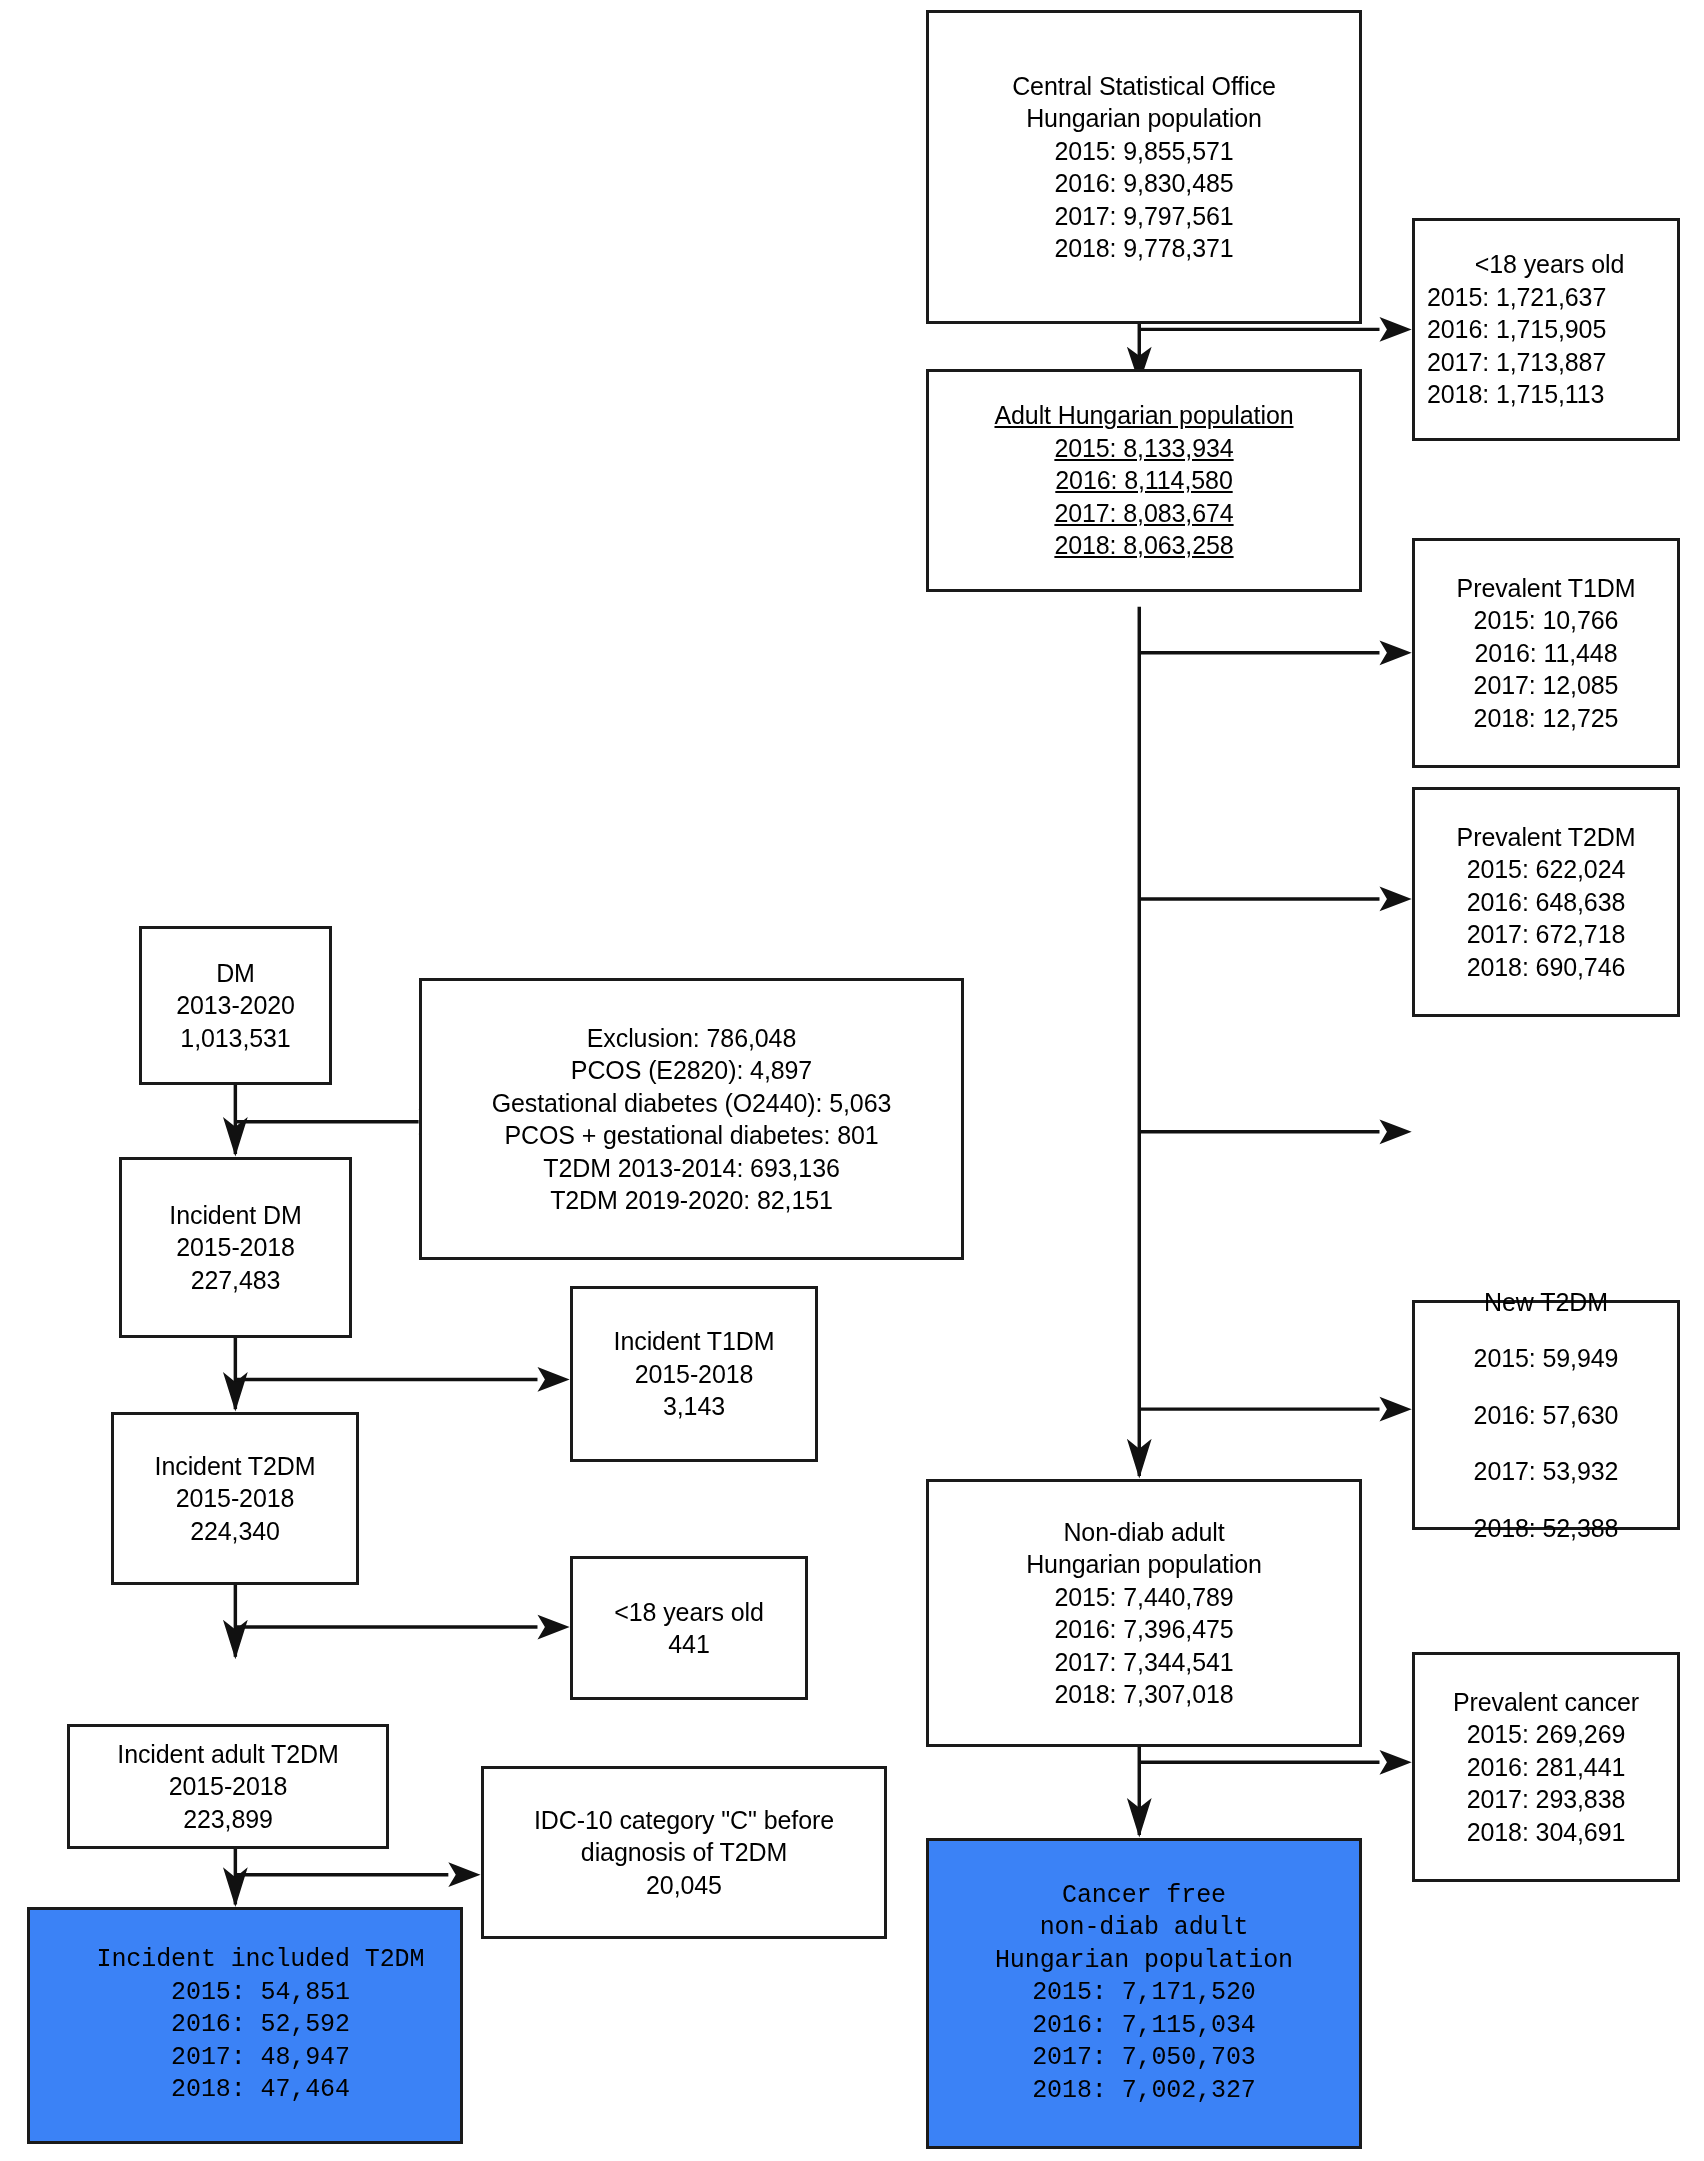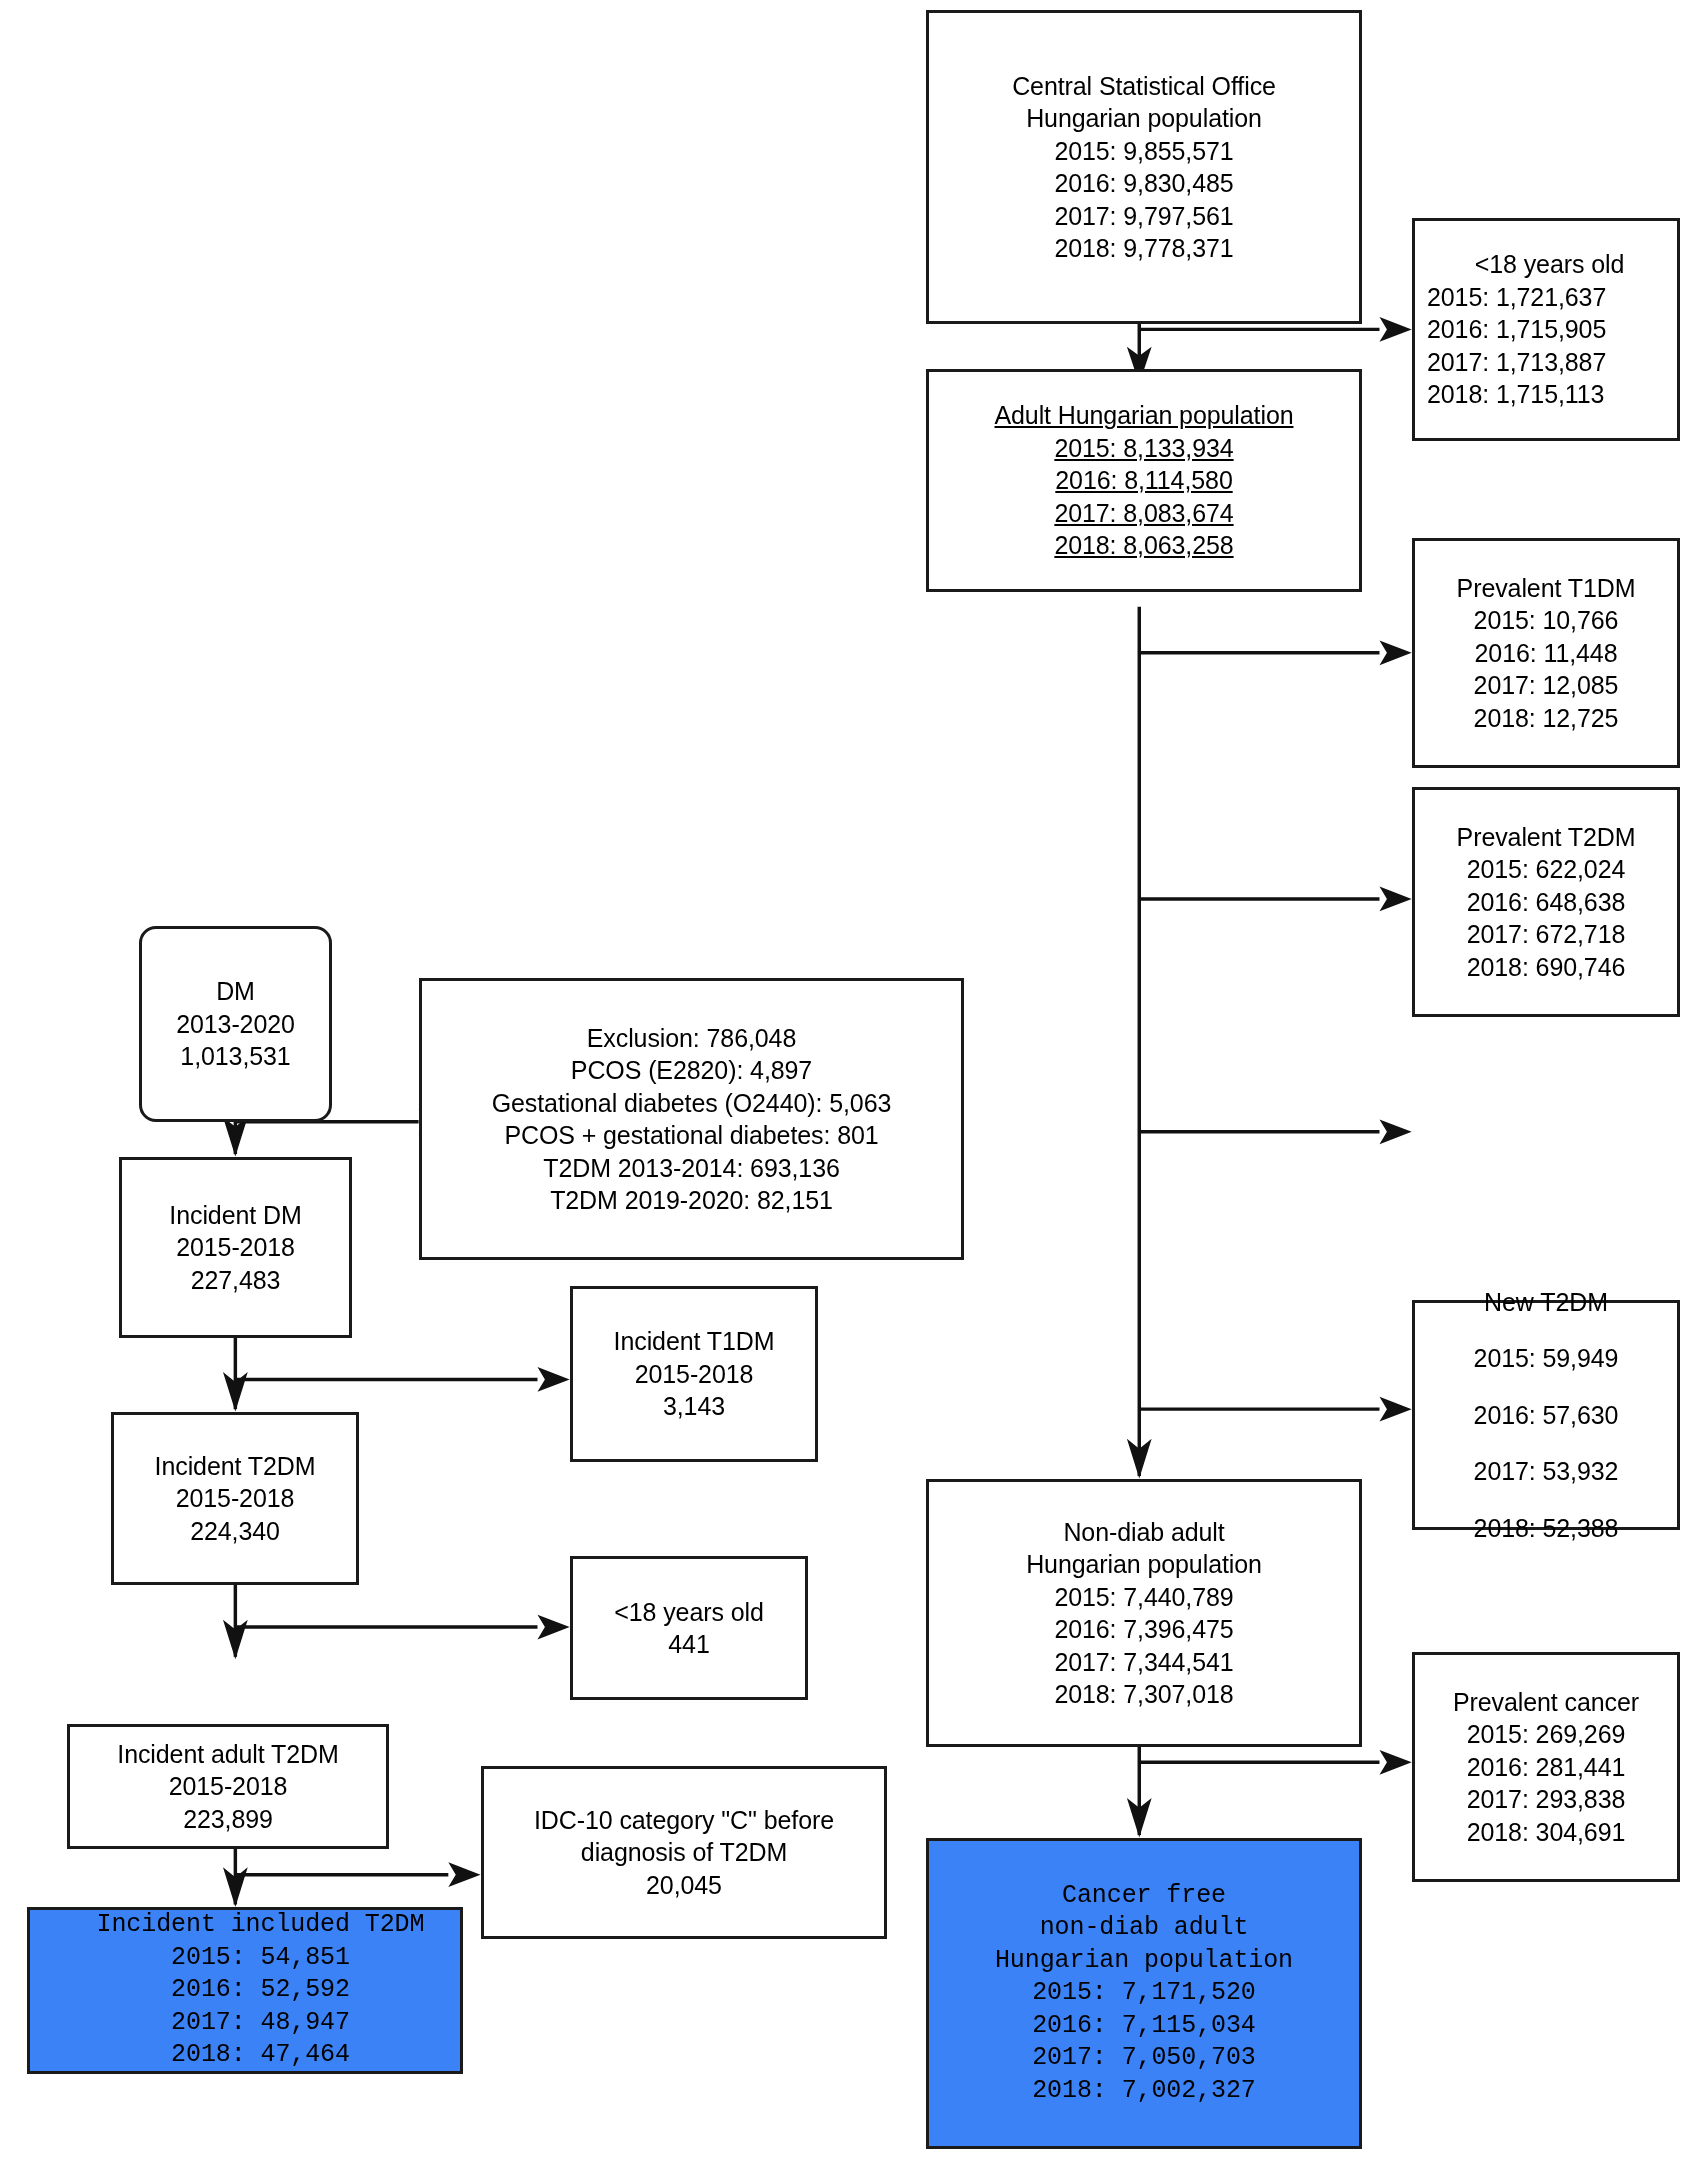--- a/index.html
+++ b/index.html
@@ -187,21 +187,21 @@
   <div class="box shaded" style="left:926px; top:1838px; width:436px; height:311px;">
     <span class="ln">Cancer free</span>
     <span class="ln">non-diab adult</span>
     <span class="ln">Hungarian population</span>
     <span class="ln">2015: 7,171,520</span>
     <span class="ln">2016: 7,115,034</span>
     <span class="ln">2017: 7,050,703</span>
     <span class="ln">2018: 7,002,327</span>
   </div>
 
-  <div class="box" style="left:139px; top:926px; width:193px; height:196px;border-radius:17px;">
+  <div class="box" style="left:139px; top:926px; width:193px; height:159px;">
     <span class="ln">DM</span>
     <span class="ln">2013-2020</span>
     <span class="ln">1,013,531</span>
   </div>
 
   <div class="box" style="left:419px; top:978px; width:545px; height:282px;">
     <span class="ln">Exclusion: 786,048</span>
     <span class="ln">PCOS (E2820): 4,897</span>
     <span class="ln">Gestational diabetes (O2440): 5,063</span>
     <span class="ln">PCOS + gestational diabetes: 801</span>
@@ -237,21 +237,21 @@
     <span class="ln">2015-2018</span>
     <span class="ln">223,899</span>
   </div>
 
   <div class="box" style="left:481px; top:1766px; width:406px; height:173px;">
     <span class="ln">IDC-10 category "C" before</span>
     <span class="ln">diagnosis of T2DM</span>
     <span class="ln">20,045</span>
   </div>
 
-  <div class="box shaded" style="left:27px; top:1907px; width:436px; height:167px;padding-left:36px;">
+  <div class="box shaded" style="left:27px; top:1907px; width:436px; height:237px;padding-left:36px;">
     <span class="ln">Incident included T2DM</span>
     <span class="ln">2015: 54,851</span>
     <span class="ln">2016: 52,592</span>
     <span class="ln">2017: 48,947</span>
     <span class="ln">2018: 47,464</span>
   </div>
 
 </div>
 
 

